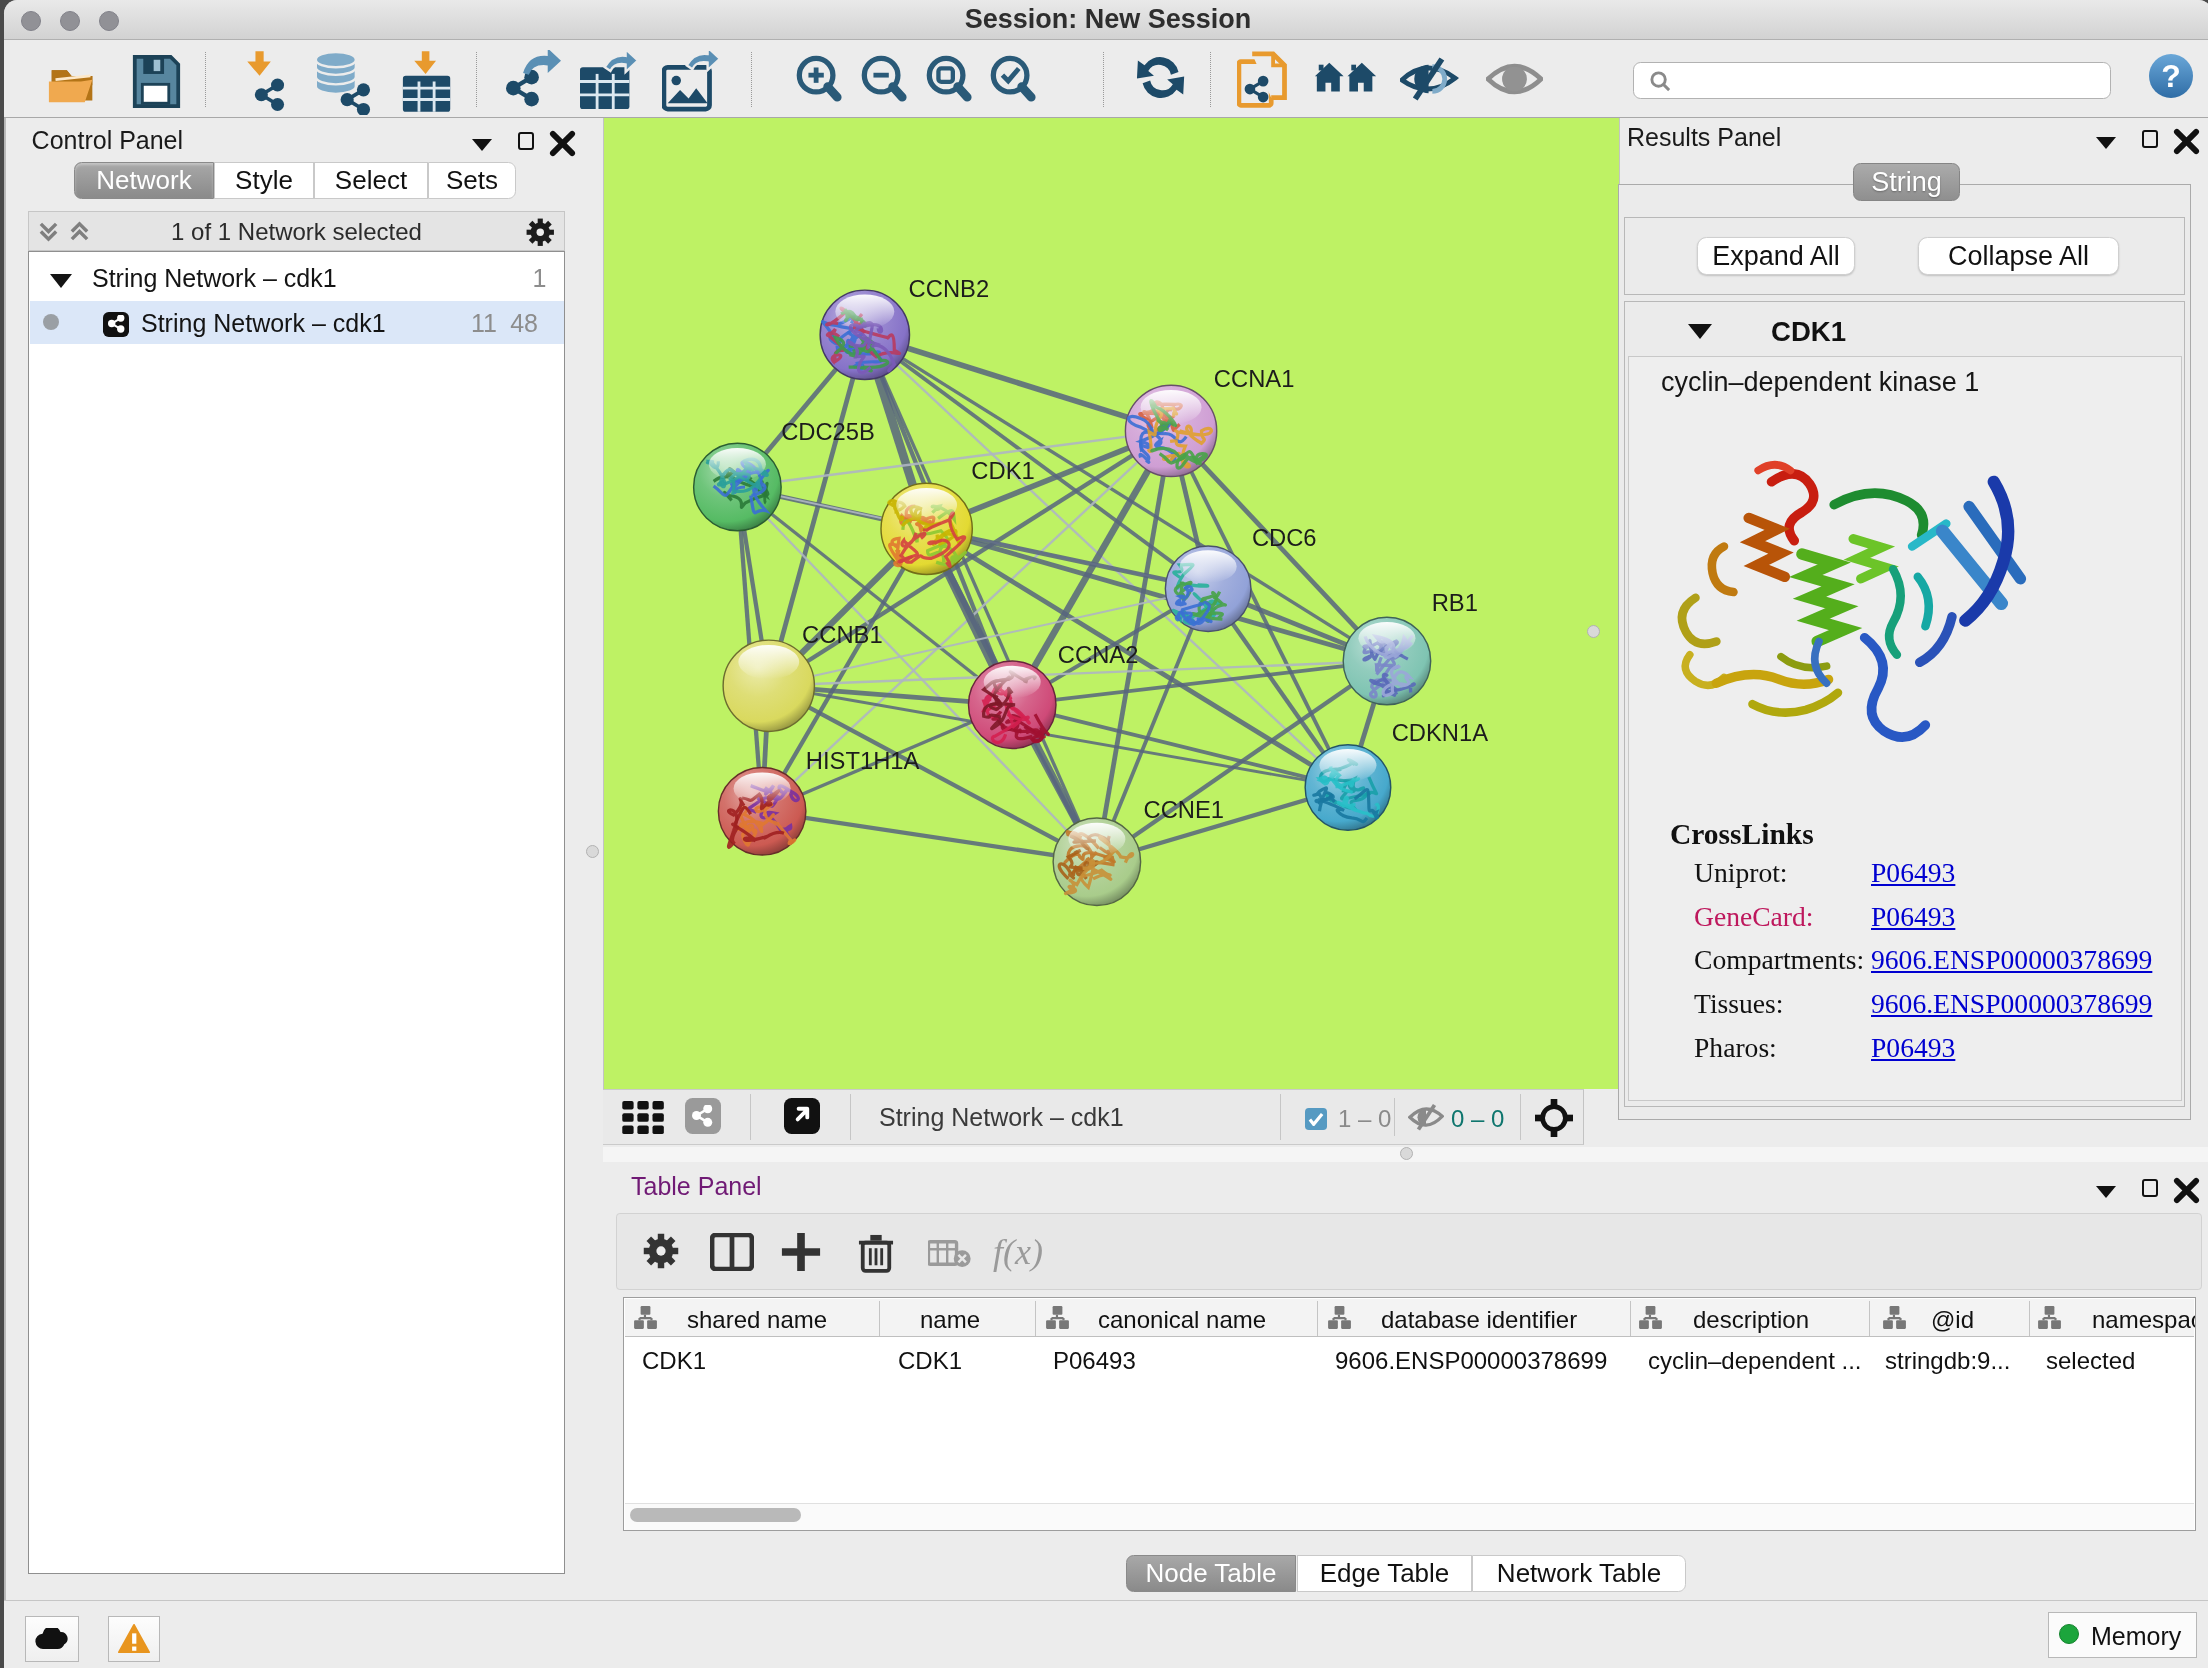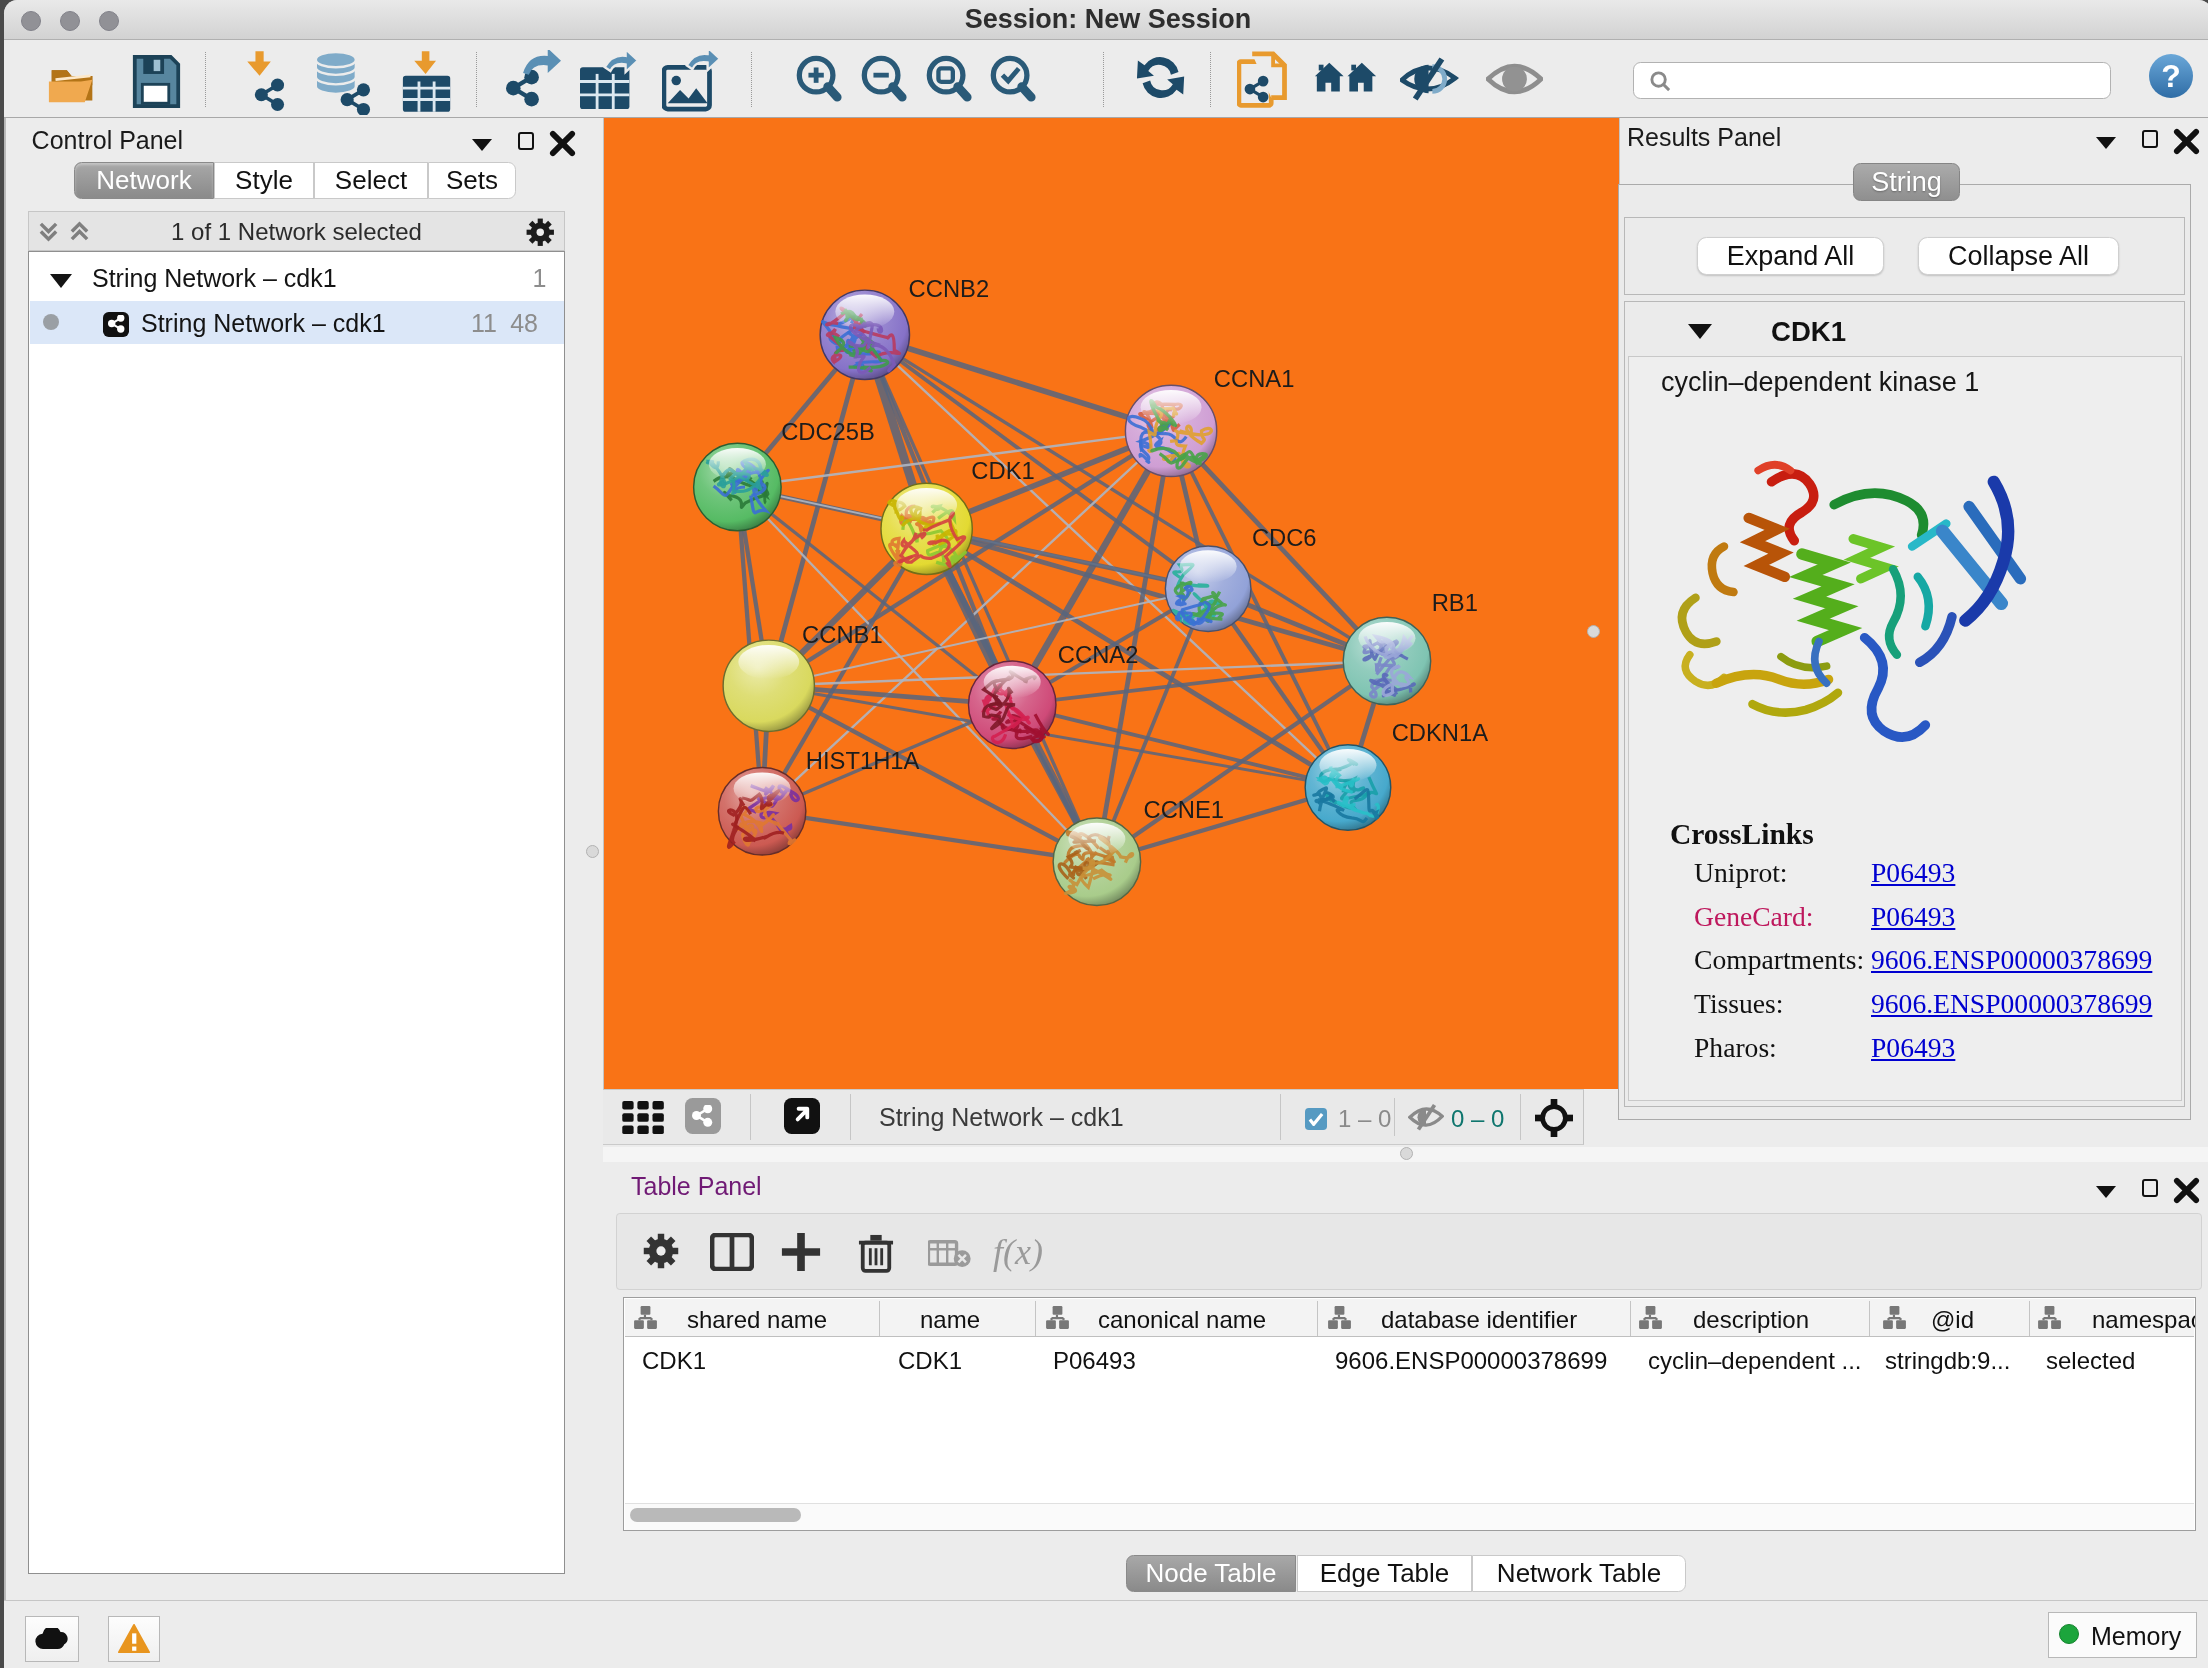--- a/index.html
+++ b/index.html
@@ -212,21 +212,21 @@
         <line x1="3.9" y1="9.0" x2="13.5" y2="14.8" stroke="#fff" stroke-width="2.2"></line>
         <circle cx="13.5" cy="3.2" r="3.9" fill="#fff"></circle>
         <circle cx="3.9" cy="9.0" r="3.9" fill="#fff"></circle>
         <circle cx="13.5" cy="14.8" r="3.9" fill="#fff"></circle>
       </g>
     </svg>
 <div class="txt" style="left:137px;top:309px;font-size:25px;color:#141414">String Network – cdk1</div>
 <div class="txt" style="left:457px;top:309px;width:36px;text-align:right;font-size:25px;color:#8d8d8d">11</div>
 <div class="txt" style="left:498px;top:309px;width:36px;text-align:right;font-size:25px;color:#8d8d8d">48</div>
 <div class="abs" style="left:582px;top:845px;width:13.3px;height:13.3px;border-radius:50%;background:#d9d9d9;border:1px solid #b2b2b2"></div>
-<div class="abs" style="left:599px;top:118px;width:1017px;height:971px;background:#f97316;border-left:1.9px solid #c3c3c3;border-right:1.9px solid #c3c3c3">
+<div class="abs" style="left:599px;top:118px;width:1017px;height:971px;background:#bef264;border-left:1.9px solid #c3c3c3;border-right:1.9px solid #c3c3c3">
 <svg width="981" height="971" viewBox="0 0 1031 1021" style="position:absolute;left:0;top:0">
         <defs>
           <radialGradient id="gA" cx="0.38" cy="0.30" r="0.85">
 <stop offset="0%" stop-color="#c2b8e3"></stop>
             <stop offset="38%" stop-color="#9887d0"></stop>
 <stop offset="70%" stop-color="#8672c8"></stop>
             <stop offset="90%" stop-color="#53467c"></stop>
 <stop offset="100%" stop-color="#433964"></stop>
           </radialGradient>
           <radialGradient id="gB" cx="0.38" cy="0.30" r="0.85">
@@ -545,21 +545,21 @@
 <div class="abs" style="left:1396px;top:1147px;width:13.3px;height:13.3px;border-radius:50%;background:#d9d9d9;border:1px solid #b2b2b2"></div>
 <div class="txt" style="left:1623px;top:123px;font-size:25px;color:#1a1a1a">Results Panel</div>
 <div style="position:absolute;left:2092px;top:137px;width:0;height:0;border-left:10.5px solid transparent;border-right:10.5px solid transparent;border-top:12.4px solid #111"></div>
     <div style="position:absolute;left:2138px;top:130px;width:16px;height:18px;border:2.9px solid #111;border-radius:2.9px"></div>
     <svg style="position:absolute;left:2169px;top:128px" width="27" height="27" viewBox="0 0 28 28">
       <path d="M4,4 L24,24 M24,4 L4,24" stroke="#111" stroke-width="6" stroke-linecap="round"></path>
     </svg>
 <div class="abs" style="left:1614px;top:184px;width:573px;height:936px;border:1.9px solid #aaaaaa;background:#ebebeb"></div>
 <div class="abs" style="left:1849px;top:163px;width:107px;height:38px;background:linear-gradient(#ababab,#8f8f8f);border:1px solid #858585;border-radius:7.6px;color:#fff;font-size:27px;text-align:center;line-height:36px;text-shadow:0 1px 1.9px rgba(0,0,0,0.3)">String</div>
 <div class="abs" style="left:1620px;top:217px;width:561px;height:78px;border:1.9px solid #b8b8b8"></div>
-<div class="abs" style="left:1693px;top:237px;width:187px;height:38px;background:#fff;border:1px solid #cfcfcf;border-radius:9.5px;font-size:27px;color:#111;text-align:center;line-height:36px;box-shadow:0 1px 1.9px rgba(0,0,0,0.18)">Expand All</div>
+<div class="abs" style="left:1693px;top:237px;width:158px;height:38px;background:#fff;border:1px solid #cfcfcf;border-radius:9.5px;font-size:27px;color:#111;text-align:center;line-height:36px;box-shadow:0 1px 1.9px rgba(0,0,0,0.18)">Expand All</div>
 <div class="abs" style="left:1914px;top:237px;width:201px;height:38px;background:#fff;border:1px solid #cfcfcf;border-radius:9.5px;font-size:27px;color:#111;text-align:center;line-height:36px;box-shadow:0 1px 1.9px rgba(0,0,0,0.18)">Collapse All</div>
 <div class="abs" style="left:1620px;top:301px;width:561px;height:806px;border:1.9px solid #b8b8b8"></div>
 <div class="abs" style="left:1684px;top:324px;width:0;height:0;border-left:12.4px solid transparent;border-right:12.4px solid transparent;border-top:15px solid #111"></div>
 <div class="txt" style="left:1767px;top:316px;font-size:27.6px;font-weight:700;color:#111">CDK1</div>
 <div class="abs" style="left:1624px;top:356px;width:554px;height:745px;background:#eeeeee;border:1.9px solid #c8c8c8"></div>
 <div class="txt" style="left:1657px;top:367px;font-size:27px;color:#161616">cyclin–dependent kinase 1</div>
 <svg style="position:absolute;left:1663px;top:455px" width="380" height="314" viewBox="0 0 400 330">
       <path d="M110,28 q26,-18 40,2 q12,18 -8,30 q-22,12 -8,30" fill="none" stroke="#c81e10" stroke-width="10" stroke-linecap="round"></path>
       <path d="M96,16 q18,-12 34,0" fill="none" stroke="#e04028" stroke-width="8" stroke-linecap="round"></path>
       <path d="M86,66 l30,12 -26,13 30,12 -26,13 30,12" fill="none" stroke="#b85408" stroke-width="11" stroke-linecap="round"></path>

